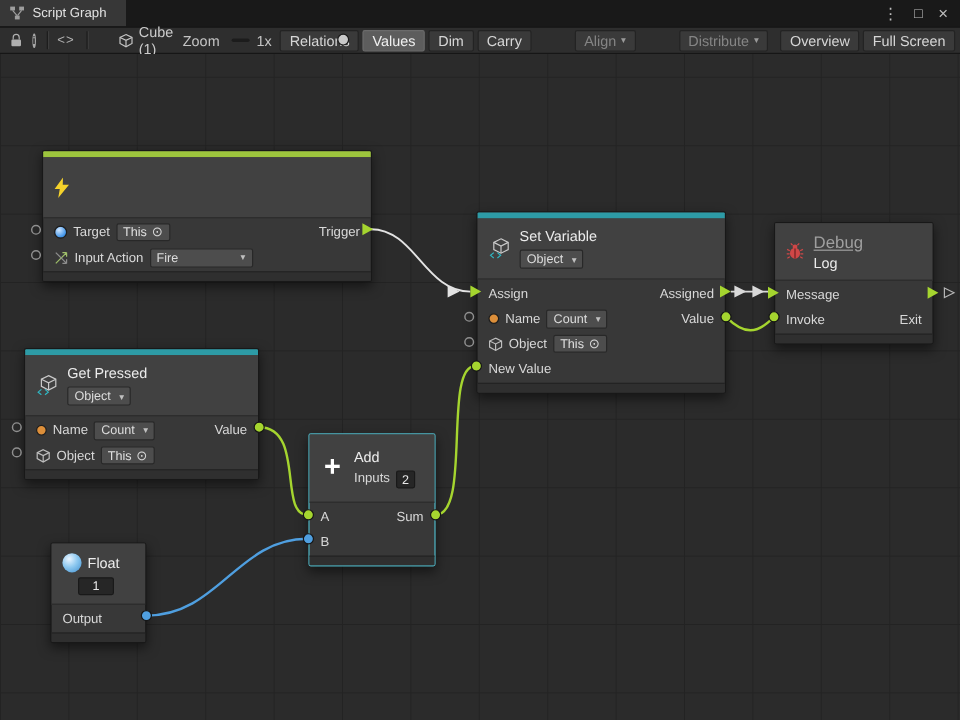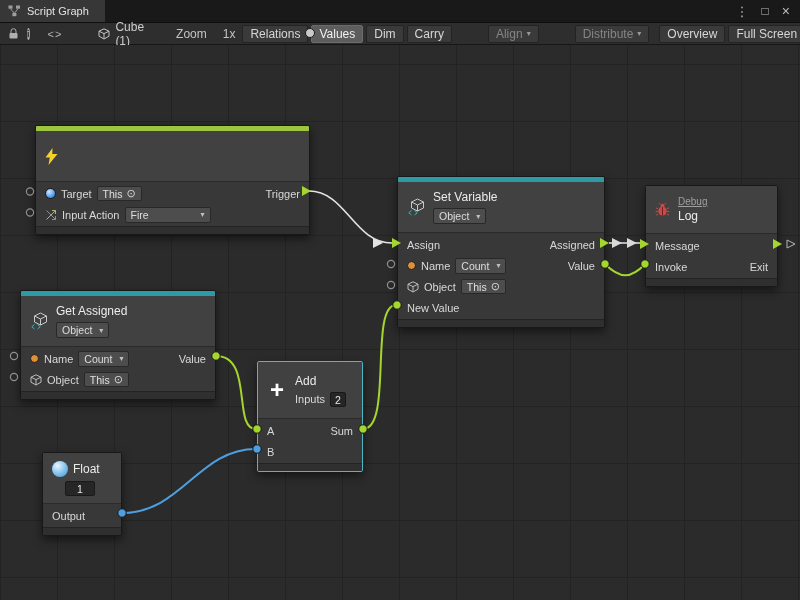--- a/index.html
+++ b/index.html
@@ -23,21 +23,21 @@
   .toolbar { position:absolute; top:22px; left:0; width:800px; height:23px; background:#2e2e2e;
     border-top:1px solid #0e0e0e; border-bottom:1px solid #161616;
     display:flex; align-items:center; font-size:12px; color:#cccccc; padding:0 4px; }
   .tool { display:flex; align-items:center; margin:0 4px; }
   .sep { width:1px; height:15px; background:#1d1d1d; box-shadow:1px 0 0 #3d3d3d; margin:0 5px; }
   .i-info { width:12px; height:12px; border-radius:50%; background:#a8a8a8; color:#2b2b2b; font-size:9px; font-weight:bold; text-align:center; line-height:12px; }
   .i-info::after { content:"i"; }
   .i-code { color:#b5b5b5; font-size:11px; letter-spacing:1px; }
   .i-code::after { content:"<>"; }
   .tgt-group { display:flex; align-items:center; gap:5px; margin-left:22px; }
-  .zoom-label { margin-left:32px; color:#c4c4c4; }
+  .zoom-label { margin-left:8px; color:#c4c4c4; }
   .slider { position:relative; width:110px; height:3px; background:#1c1c1c; border-radius:2px; margin:0 6px 0 10px; }
   .slider .handle { position:absolute; top:-4px; left:88px; width:10px; height:10px; border-radius:50%; background:#c9c9c9; border:1px solid #1a1a1a; }
   .zoom-val { color:#c4c4c4; margin-right:4px; }
   .tb-buttons { margin-left:auto; display:flex; align-items:center; }
   .tbtn { font:inherit; color:#d6d6d6; background:#3a3a3a; border:1px solid #232323; border-radius:2px;
     height:18px; padding:0 7px; margin-left:3px; display:flex; align-items:center; white-space:nowrap; }
   .tbtn.active { background:#5d5d5d; border-color:#6b6b6b; color:#f0f0f0; }
   .tbtn.disabled { color:#858585;margin-left:36px; }
   .btn-dd::after { content:"▾"; font-size:8px; margin-left:4px; color:#9a9a9a; }
   .gap { margin-left:10px; }
@@ -53,21 +53,21 @@
     box-shadow:0 4px 10px rgba(0,0,0,.5); color:#d8d8d8; font-size:11px; z-index:2; }
   .node.selected { border:1px solid #4fb6c6; }
   .strip { height:5px; border-radius:1px 1px 0 0; }
   .strip-green { background:#9dc53d; }
   .strip-teal  { background:#2d9ba6; }
   .header { display:flex; align-items:center; gap:8px; padding:0 9px; height:51px; background:#414141; border-bottom:1px solid #2a2a2a; }
   .hdr-sm { height:48px; }
   .hdr-add { height:57px; }
   .hcol { display:flex; flex-direction:column; gap:4px; align-items:flex-start; }
   .title { font-size:12px; color:#ececec; white-space:nowrap; }
-  .cat { font-size:10px; color:#9f9f9f;text-decoration:underline; }
+  .cat { font-size:14px; color:#9f9f9f;text-decoration:underline; }
   .dd { display:inline-flex; align-items:center; background:#4d4d4d; border:1px solid #282828; border-radius:2px;
     padding:1px 5px; font-size:10.5px; color:#dddddd; width:max-content; }
   .dd::after { content:"▾"; font-size:8px; color:#c0c0c0; margin-left:7px; }
   .dd-wide { min-width:86px; justify-content:space-between; }
   .rows { padding:1px 0; }
   .row { position:relative; height:21px; display:flex; align-items:center; gap:5px; padding:0 9px; }
   .grow { flex:1; }
   .footer { height:8px; background:#2f2f2f; border-top:1px solid #232323; }
   .chip { display:inline-flex; align-items:center; gap:4px; background:#4d4d4d; border:1px solid #282828;
     border-radius:2px; padding:0 5px; height:15px; font-size:10.5px; color:#e0e0e0; }
@@ -272,21 +272,21 @@
     <div class="header">
       <span class="nicon">
         <svg width="18" height="18" viewBox="0 0 18 18" fill="none">
             <path d="M10.5 1 L16.5 4 V10 L10.5 13 L4.5 10 V4 Z" stroke="#c9c9c9"></path>
             <path d="M4.5 4 L10.5 7 L16.5 4 M10.5 7 V13" stroke="#c9c9c9"></path>
             <polyline points="4.5,12.5 1.8,14.8 4.5,17" stroke="#2fb7c3"></polyline>
             <polyline points="7.5,12.5 10.2,14.8 7.5,17" stroke="#2fb7c3"></polyline>
           </svg>
       </span>
       <div class="hcol">
-        <span class="title">Get Assigned</span>
+        <span class="title">Get Pressed</span>
         <span class="dd">Object</span>
       </div>
     </div>
     <div class="rows">
       <div class="row">
         <span class="dot dot-orange"></span>
         <span>Name</span>
         <span class="dd">Count</span>
         <span class="grow"></span>
         <span>Value</span>

